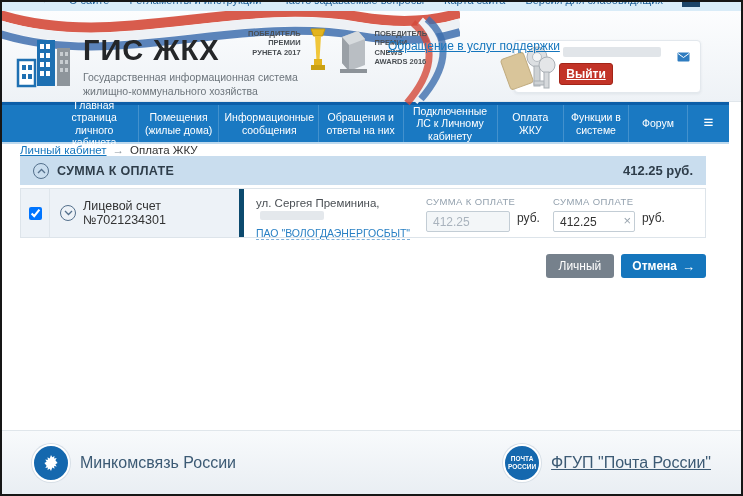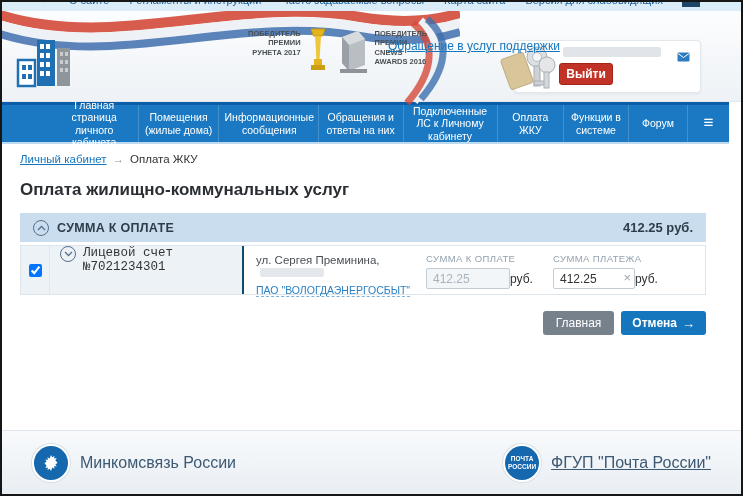--- a/index.html
+++ b/index.html
@@ -18,56 +18,56 @@
   .logo { position:absolute; left:13px; top:25px; display:flex; gap:10px; z-index:1; }
   .logo-title { font-size:29px; font-weight:bold; color:#242628; letter-spacing:1px; line-height:1; }
   .logo-sub { font-size:10.5px; color:#6d757c; margin-top:6px; line-height:1.3; white-space:pre-line; }
   .awards { position:absolute; left:246px; top:16px; display:flex; align-items:flex-start; gap:4px; z-index:1; }
   .award-text { font-size:7.5px; font-weight:bold; color:#4a4f54; line-height:1.25; white-space:pre-line; margin-top:2px; }
   .award-text.ra { text-align:right; }
   .support-link { position:absolute; left:386px; top:28px; font-size:12px; color:#1576bd; text-decoration:underline; z-index:2; }
   .user-card { position:absolute; left:512px; top:29px; width:187px; height:53px; background:#fff; border:1px solid #e3e8ed; border-radius:4px; box-shadow:0 1px 3px rgba(40,60,80,.08); z-index:1; }
   .keys-icon { position:absolute; left:-16px; top:-2px; }
   .user-name-blur { position:absolute; left:48px; top:6px; width:98px; height:10px; background:#e1e5e9; border-radius:2px; filter:blur(.6px); }
-  .logout-btn { position:absolute; left:44px; top:22px; width:54px; height:22px; background:#c23327; border:1px solid #a22417; border-radius:3px; color:#fff; font-size:12px; font-weight:bold; display:flex; align-items:center; justify-content:center; cursor:pointer; }
+  .logout-btn { position:absolute; left:44px; top:22px; width:54px; height:22px; background:#c23327; border:1px solid #a22417; border-radius:3px; color:#fff; font-size:12px; font-weight:bold; display:flex; align-items:center; justify-content:center; cursor:pointer;text-decoration:underline; }
   .envelope { position:absolute; right:10px; top:7px; }
 
   
   .navbar { width:727px; background:#1a79c2; border-top:3px solid #0c5ea8; }
   .nav-items { display:flex; height:37px; }
   .nav-item { display:flex; align-items:center; justify-content:center; text-align:center; color:#fff; font-size:10.5px; line-height:1.18; padding:0 4px; border-left:1px solid rgba(255,255,255,.18); cursor:pointer; }
   .nav-item:first-child { border-left:none; }
   .nav-item:nth-child(1){ width:96px;margin-left:48px; } .nav-item:nth-child(2){ width:86px; }
   .nav-item:nth-child(3){ width:100px;padding-left:6px; } .nav-item:nth-child(4){ width:92px; }
   .nav-item:nth-child(5){ width:102px; } .nav-item:nth-child(6){ width:72px; }
   .nav-item:nth-child(7){ width:70px; } .nav-item:nth-child(8){ width:64px; }
   .nav-item.burger { width:45px; font-size:17px; font-weight:bold; }
   .nav-underline { width:727px; height:2px; background:#bdd9ee; }
 
   
-  .content { padding:9px 0 0 18px; }
+  .content { padding:0 0 0 18px; }
   .breadcrumb { font-size:11.5px; color:#333; }
   .breadcrumb a { color:#1576bd; }
   .bc-arrow { color:#8a959e; margin:0 6px; }
   .page-title { font-size:17px; font-weight:bold; color:#2b2f33; margin:15px 0 13px; }
   .panel { width:686px; }
   .panel-header { height:29px; background:#c9ddee; display:flex; align-items:center; padding:0 13px; }
   .ph-label { font-size:12.5px; font-weight:bold; color:#2e3d4a; margin-left:8px; letter-spacing:.3px; }
   .ph-total { margin-left:auto; font-size:13px; font-weight:bold; color:#2e3d4a; }
   .chev-circle { width:16px; height:16px; border-radius:50%; border:1px solid #54708c; display:inline-flex; align-items:center; justify-content:center; cursor:pointer; flex:none; background:transparent; }
   .panel-row { display:flex; border:1px solid #dde4ea; margin-top:3px; height:50px; background:#fff; }
   .cell-check { width:29px; background:#edf2f7; border-right:1px solid #dfe6ec; display:flex; align-items:center; justify-content:center; }
-  .cell-account { width:194px; background:#edf2f7; border-right:2px solid #0c4a6e; display:flex; gap:7px; padding:0 10px; font-size:12.5px; color:#333;font-family:Liberation Mono, monospace; }
+  .cell-account { width:194px; background:#edf2f7; border-right:5px solid #0c4a6e; display:flex; align-items:center; gap:7px; padding:0 10px; font-size:12.5px; color:#333; }
   .cell-address { flex:1; padding:8px 12px 0; font-size:11.5px; color:#4a4f54; }
   .addr-blur { display:inline-block; width:64px; height:9px; background:#e4e8ec; border-radius:2px; margin-left:4px; vertical-align:middle; }
   .provider-link { display:inline-block; margin-top:6px; font-size:10.5px; color:#2980c4; text-decoration:none; border-bottom:1px dashed #7fb0d8; }
   .cell-sum { width:121px; padding:7px 0 0 2px; }
   .cell-pay { width:160px; padding:7px 0 0 8px; }
   .fld-label { font-size:9.5px; color:#93a1ae; letter-spacing:.4px; margin-bottom:4px; }
-  .fld-row { display:flex; align-items:center; }
+  .fld-row { display:flex; gap:7px; }
   .inp { height:21px; border:1px solid #c3cdd5; border-radius:2px; font-size:12px; padding:0 6px; font-family:"Liberation Sans", sans-serif; }
   .inp.disabled { width:84px; background:#f3f6f8; color:#a9b3bd; }
   .inp.active { width:82px; background:#fff; color:#333; padding-right:16px; }
   .input-wrap { position:relative; display:inline-block; }
   .clear-x { position:absolute; right:4px; top:2px; color:#9aa5af; font-size:13px; cursor:pointer; line-height:1.2; }
   .rub { font-size:12px; color:#333; }
   .actions { width:686px; display:flex; justify-content:flex-end; gap:7px; margin-top:16px; }
   .btn { border:none; border-radius:3px; color:#fff; font-size:12px; height:24px; cursor:pointer; font-family:"Liberation Sans", sans-serif; }
   .btn-cancel { background:#76818c; padding:0 13px; }
   .btn-next { background:#1576bd; padding:0 11px; font-weight:bold; display:flex; align-items:center; gap:5px; }
@@ -131,20 +131,25 @@
             <rect x="31" y="26" width="4" height="5" fill="#fff"></rect>
           <rect x="25" y="35" width="4" height="5" fill="#fff"></rect>
             <rect x="31" y="35" width="4" height="5" fill="#fff"></rect>
           <rect x="3" y="24" width="17" height="26" fill="#fff" stroke="#1e70b2" stroke-width="2.5"></rect>
           <rect x="7" y="29" width="4" height="5" fill="#1e70b2"></rect>
             <rect x="13" y="29" width="4" height="5" fill="#1e70b2"></rect>
           <rect x="7" y="38" width="4" height="5" fill="#1e70b2"></rect>
             <rect x="13" y="38" width="4" height="5" fill="#1e70b2"></rect>
         </svg>
       </span>
+      <div>
+        <div class="logo-title">ГИС ЖКХ</div>
+        <div class="logo-sub">Государственная информационная система
+жилищно-коммунального хозяйства</div>
+      </div>
     </div>
 
     <div class="awards">
       <div class="award-text ra">ПОБЕДИТЕЛЬ
 ПРЕМИИ
 РУНЕТА 2017</div>
       <span>
         <svg width="26" height="48" viewBox="0 0 26 48">
           <path d="M6 2 h14 l-2.5 7 h-9 Z" fill="#e3b41e" stroke="#c69a10"></path>
           <path d="M10 9 L16 9 L14.6 32 L11.4 32 Z" fill="#f0c63a"></path>
@@ -204,21 +209,20 @@
       <div class="nav-item burger">≡</div>
     </div>
   </div>
   <div class="nav-underline"></div>
 
   <div class="content">
     <div class="breadcrumb">
       <a href="#">Личный кабинет</a><span class="bc-arrow">→</span><span>Оплата ЖКУ</span>
     </div>
 
-    <div class="page-title">Оплата жилищно-коммунальных услуг</div>
 
     <div class="panel">
       <div class="panel-header">
         <span class="chev-circle">
           <svg width="9" height="6" viewBox="0 0 9 6">
               <polyline points="1,5 4.5,1.5 8,5" fill="none" stroke="#54708c" stroke-width="1.3"></polyline>
             </svg>
         </span>
         <span class="ph-label">СУММА К ОПЛАТЕ</span>
         <span class="ph-total">412.25 руб.</span>
@@ -243,34 +247,34 @@
           <a href="#" class="provider-link">ПАО "ВОЛОГДАЭНЕРГОСБЫТ"</a>
         </div>
         <div class="cell-sum">
           <div class="fld-label">СУММА К ОПЛАТЕ</div>
           <div class="fld-row">
             <input class="inp disabled" disabled="" value="412.25" style="">
             <span class="rub">руб.</span>
           </div>
         </div>
         <div class="cell-pay">
-          <div class="fld-label">СУММА ПЛАТЕЖА</div>
+          <div class="fld-label">СУММА ОПЛАТЕ</div>
           <div class="fld-row">
             <span class="input-wrap">
               <input class="inp active" value="412.25" style="">
               <span class="clear-x">×</span>
             </span>
             <span class="rub">руб.</span>
           </div>
         </div>
       </div>
     </div>
 
     <div class="actions">
-      <button class="btn btn-cancel">Главная</button>
+      <button class="btn btn-cancel">Личный</button>
       <button class="btn btn-next">
         <span>Отмена</span>
         <span class="arr">→</span>
       </button>
     </div>
   </div>
 
   <div class="footer">
     <div class="footer-item">
       <span class="gov-circle">

